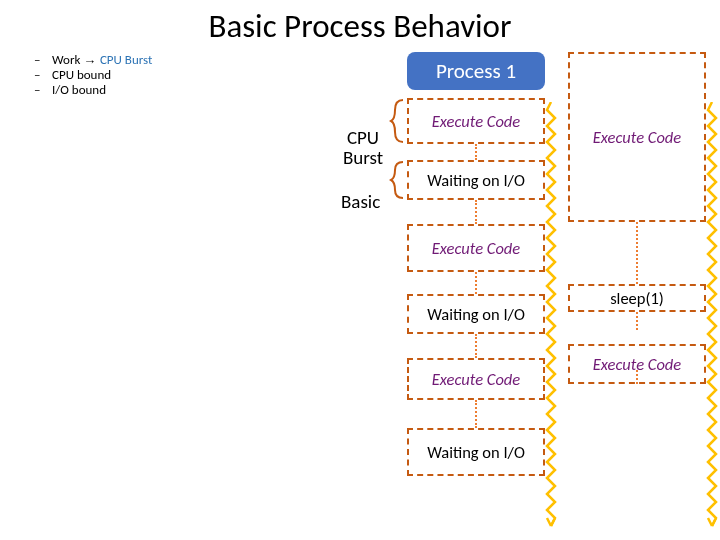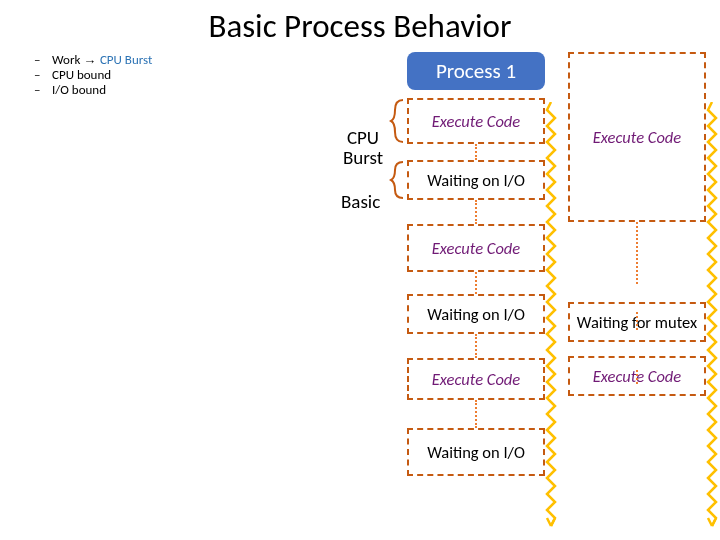--- a/index.html
+++ b/index.html
@@ -173,22 +173,22 @@
             <path d="M6 0 L2 8 L10 16 L2 24 L10 32 L2 40 L10 48 L2 56 L10 64 L2 72 L10 80 L2 88 L10 96 L2 104 L10 112 L2 120 L10 128 L2 136 L10 144 L2 152 L10 160 L2 168 L10 176 L2 184 L10 192 L2 200 L10 208 L2 216 L10 224 L2 232 L10 240 L2 248 L10 256 L2 264 L10 272 L2 280 L10 288 L2 296 L10 304 L2 312 L10 320 L2 328 L10 336 L2 344 L10 352 L2 360 L10 368 L2 376 L10 384 L2 392 L10 400 L2 408 L10 416 L6 424" fill="none" stroke="#ffc000" stroke-width="2.5"></path>
             <path d="M6 424 L2 416 M6 424 L10 416" stroke="#ffc000" stroke-width="2.5" fill="none"></path>
           </svg>
       </div>
     </div>
 
     <div class="col col2">
       <div class="stack">
         <div class="box exec c2-b0">Execute Code</div>
         <div class="gap c2-g0"></div>
+        <div class="box wait c2-b1">sleep(1)</div>
         <div class="gap c2-g1"></div>
-        <div class="box wait c2-b2">Waiting for mutex</div>
         <div class="gap c2-g2"></div>
         <div class="box exec c2-b3">Execute Code</div>
 
         <div class="arrow-down c2-a0">
             <div class="line"></div>
           </div>
         <div class="arrow-down c2-a1">
             <div class="line"></div>
           </div>
         <div class="arrow-down c2-a2">

